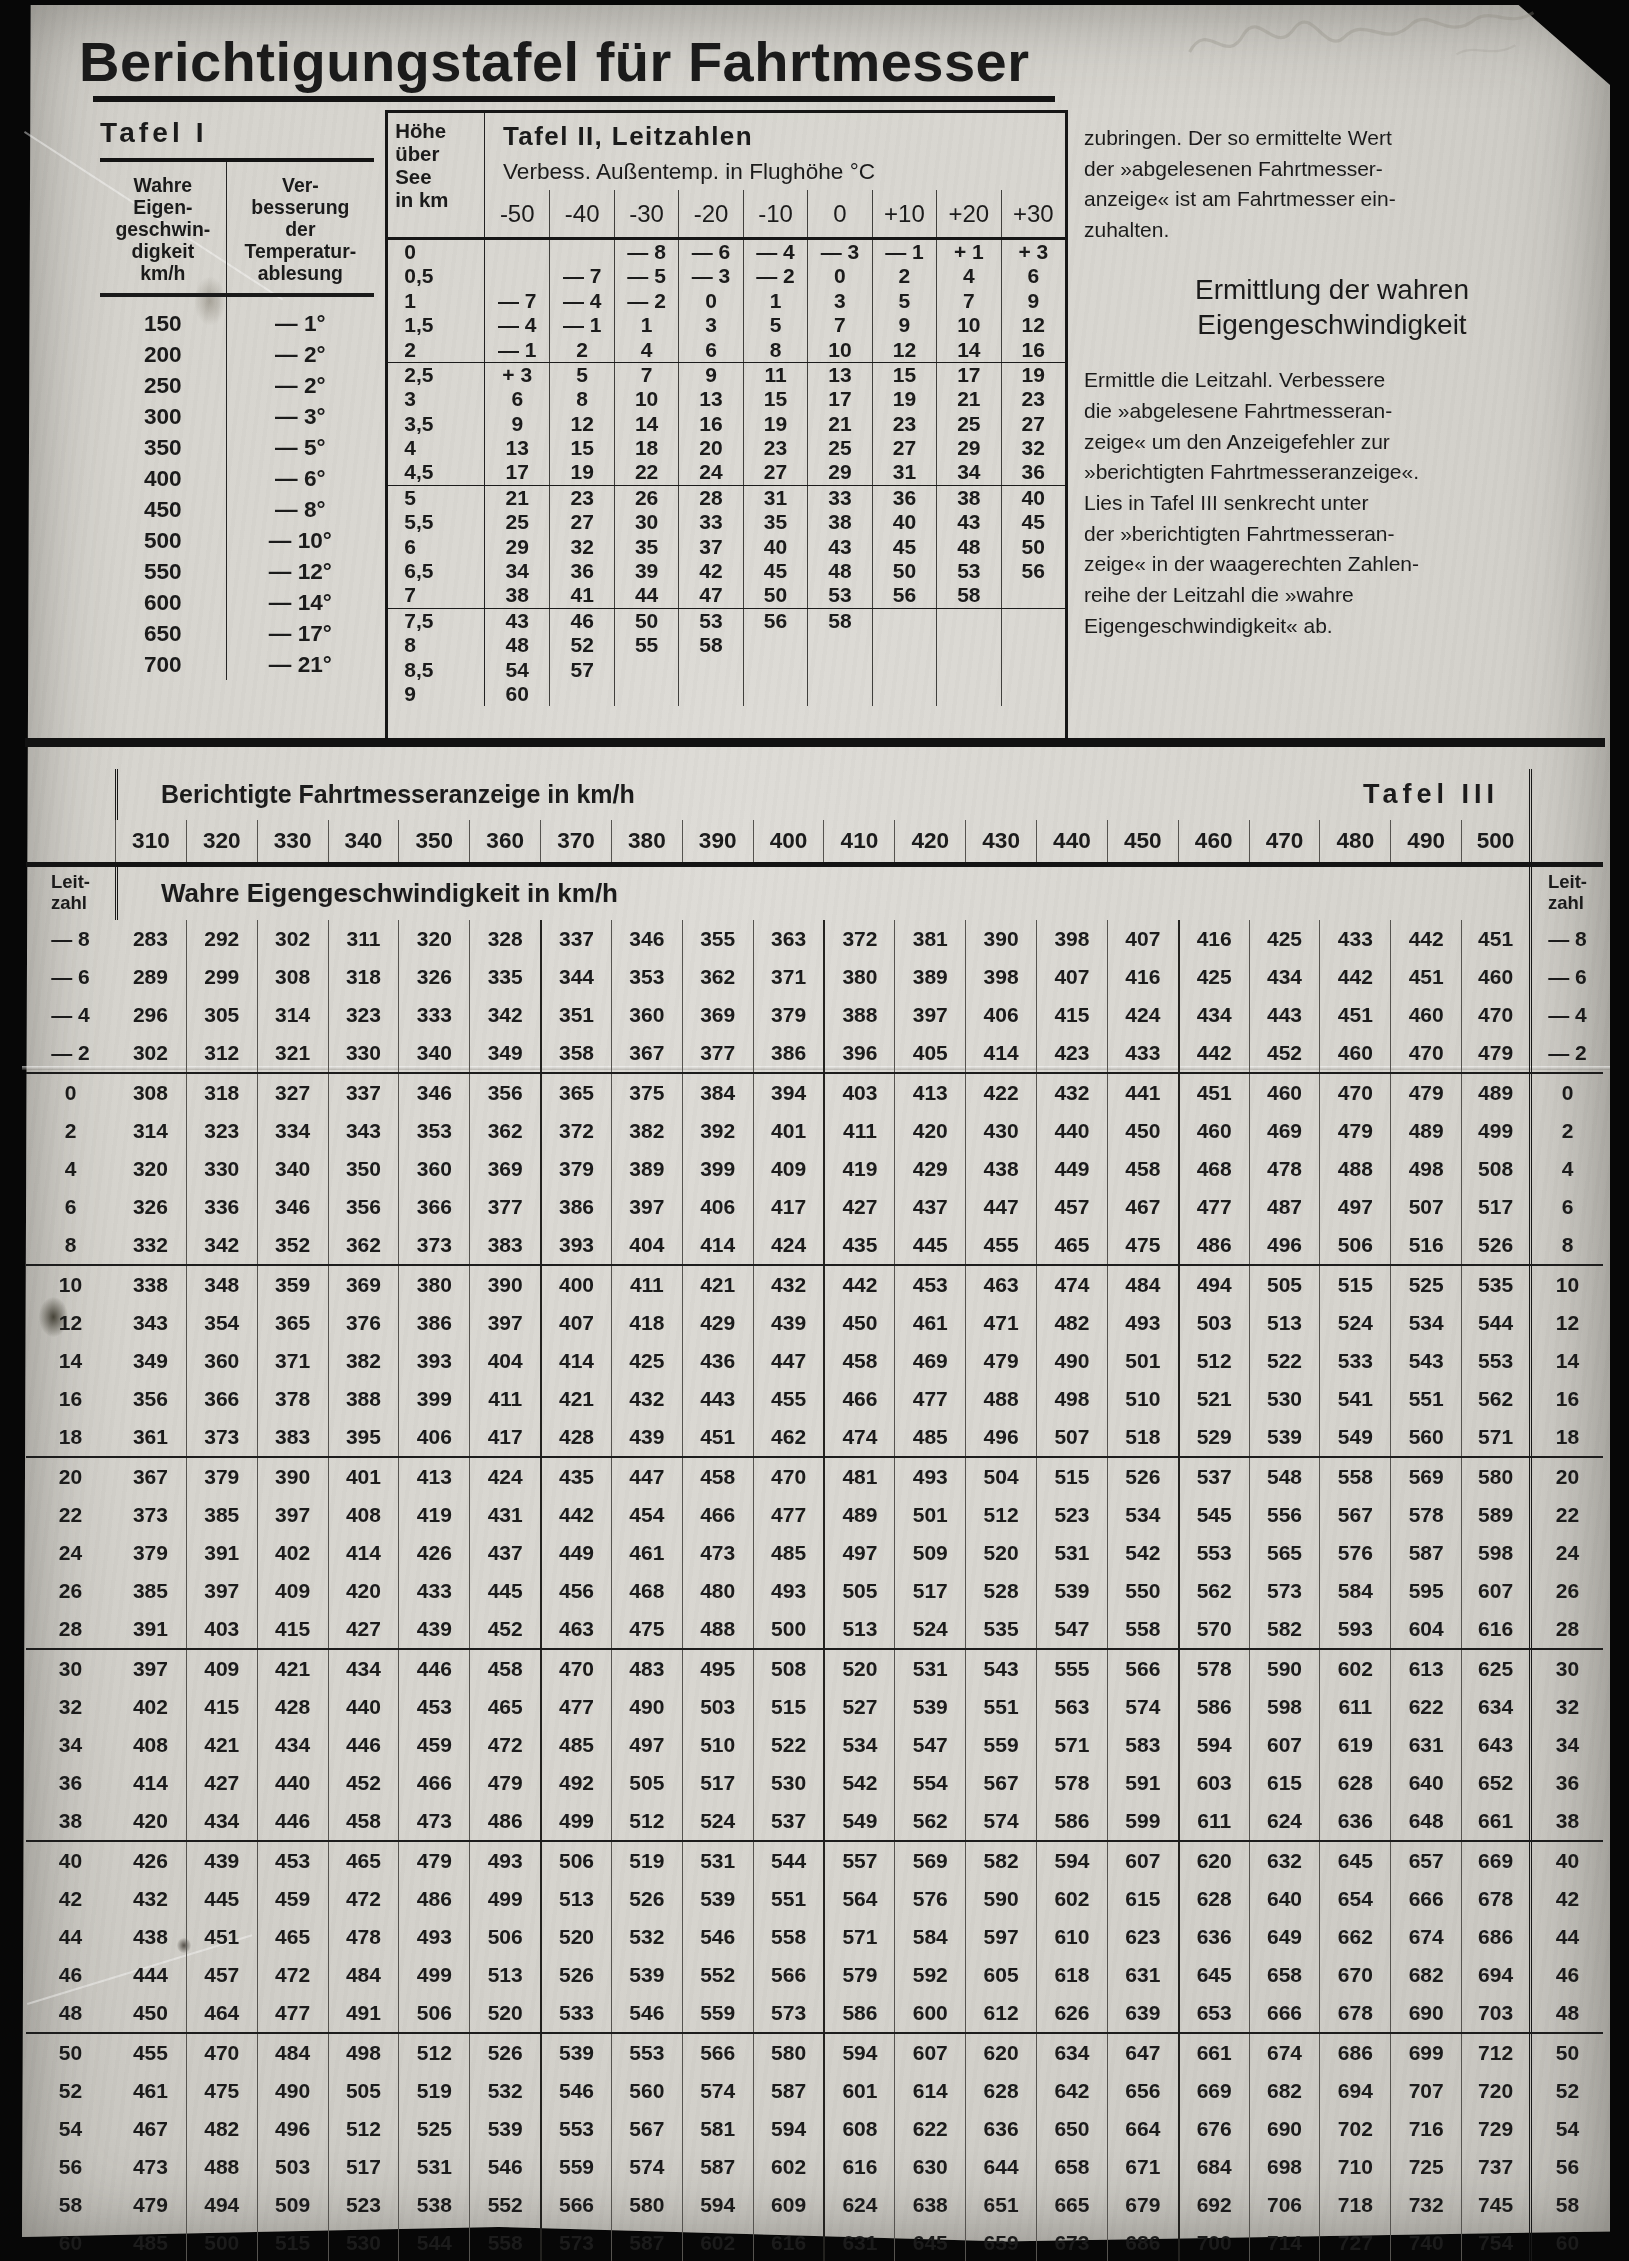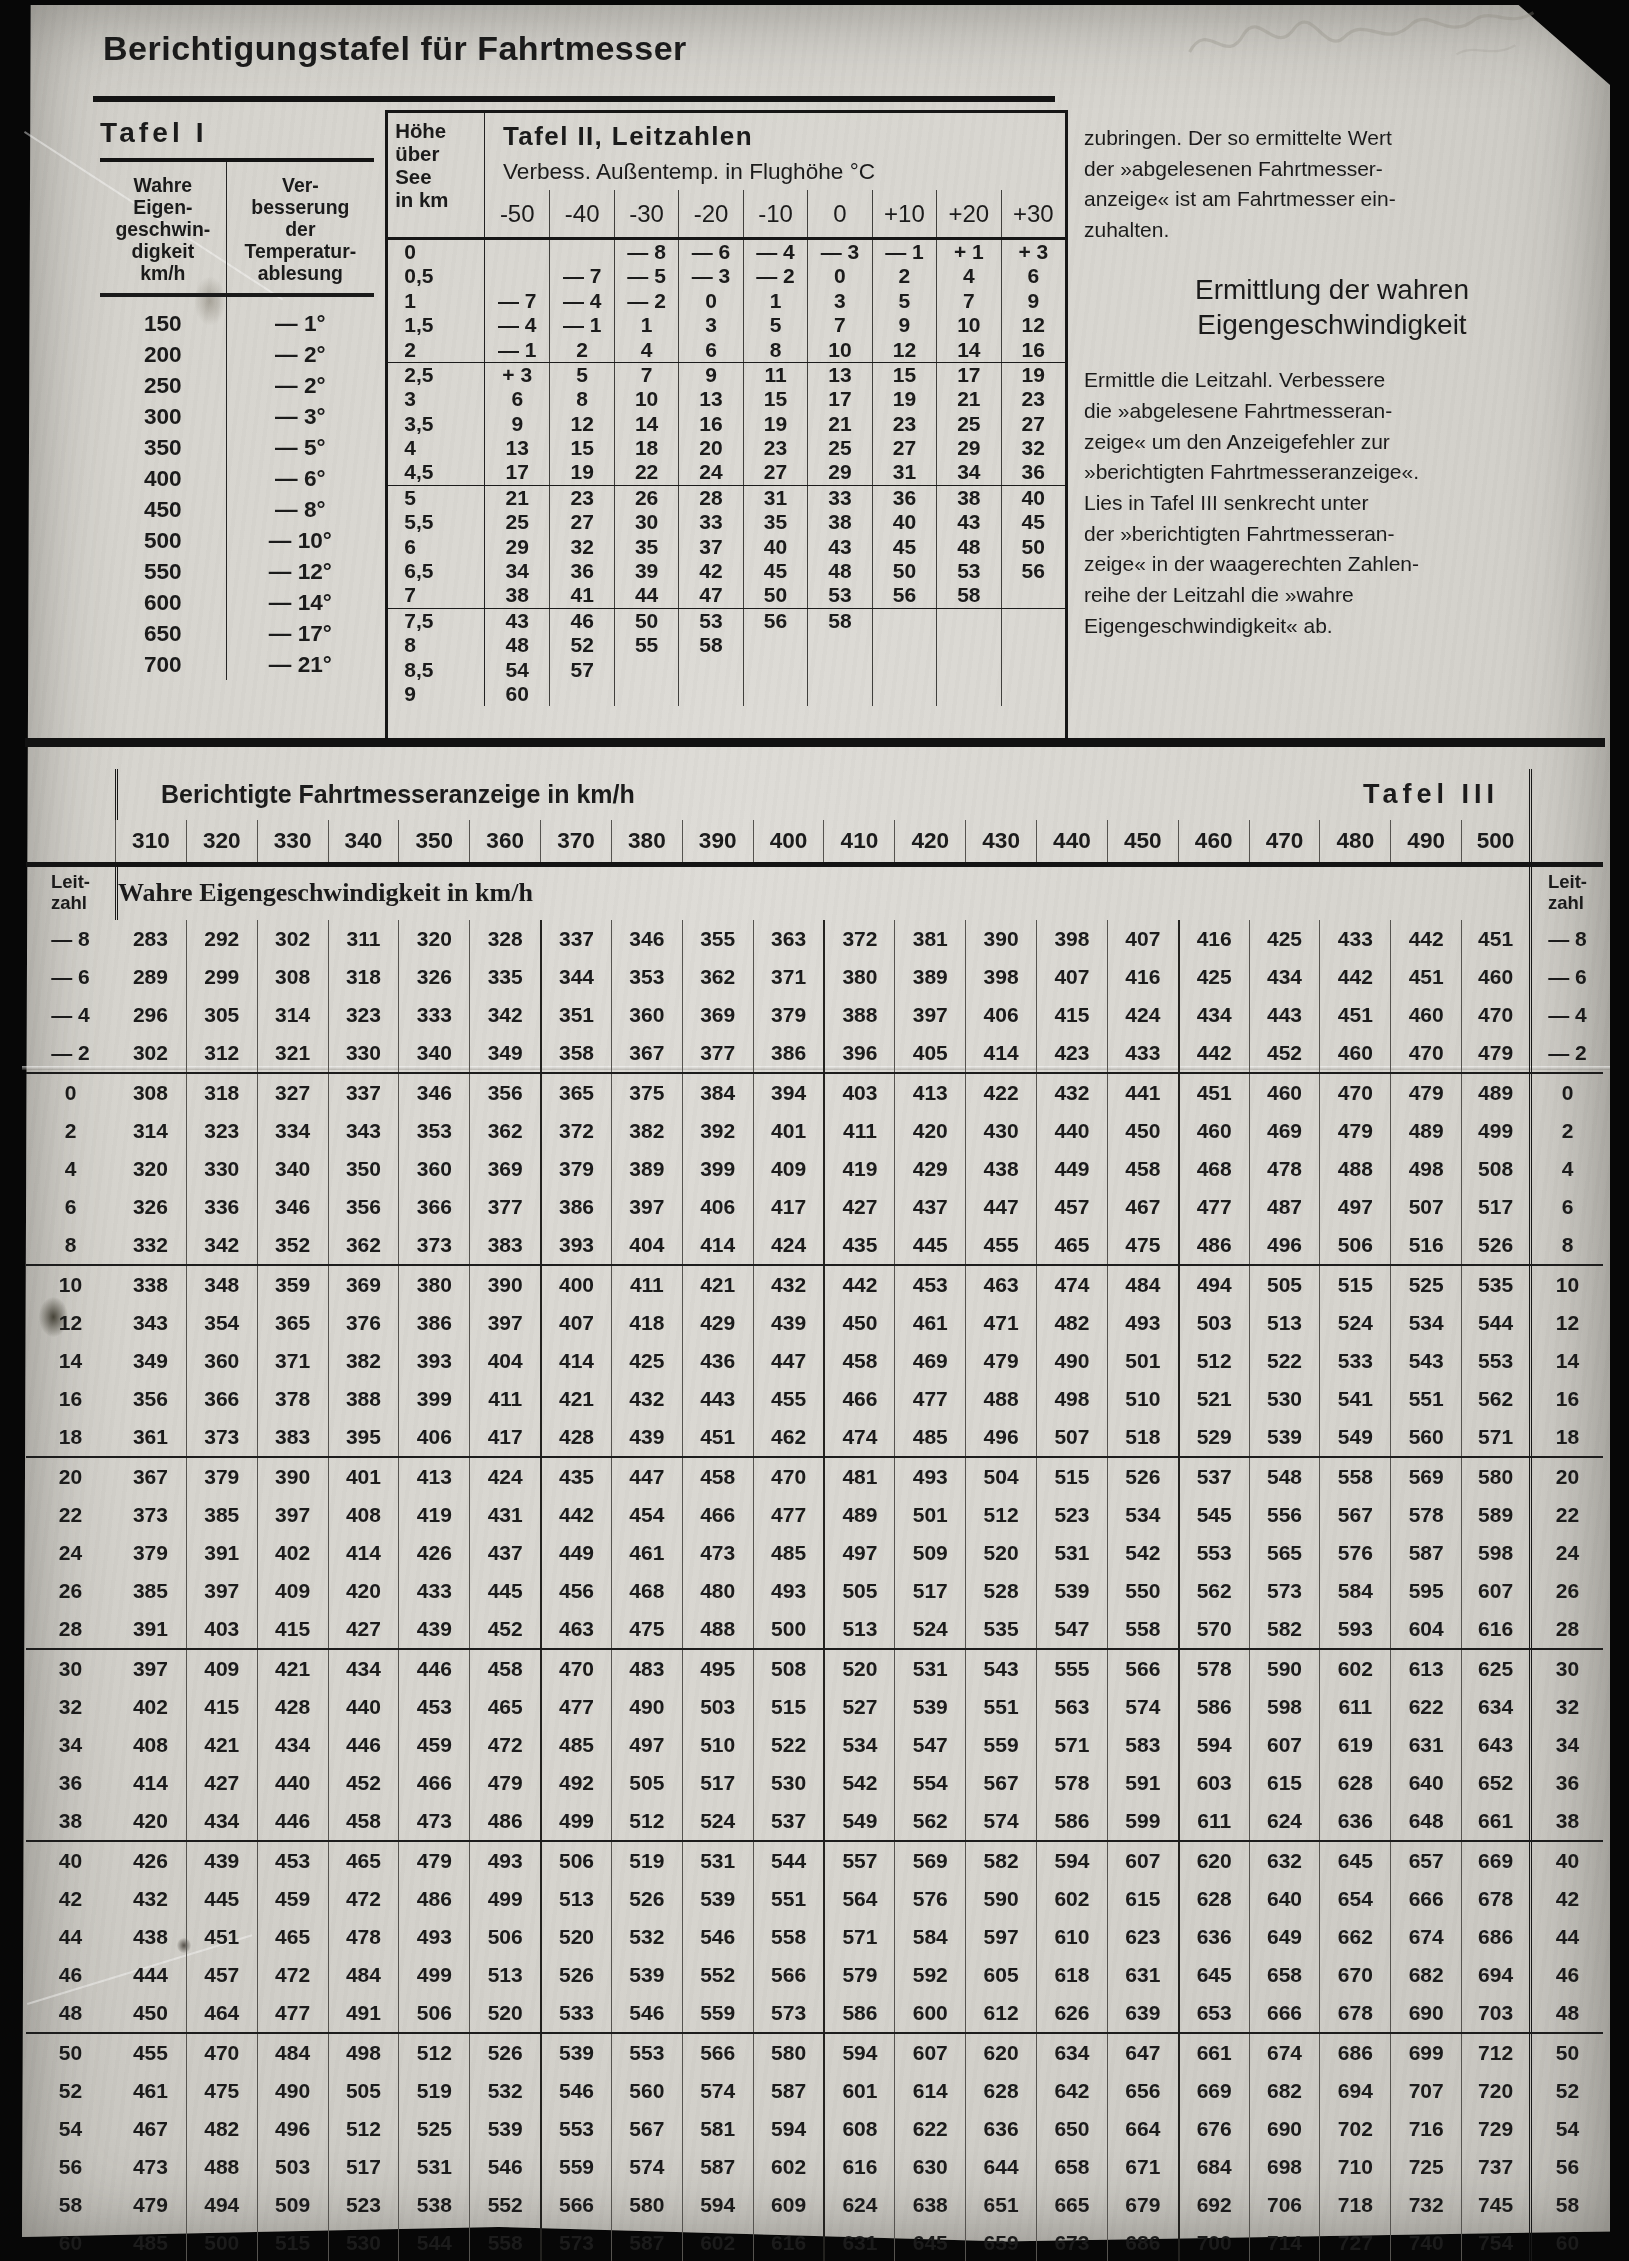--- a/index.html
+++ b/index.html
@@ -25,21 +25,21 @@
   #crease-tl{left:25px;top:131px;width:308px;height:2.3px;background:rgba(255,255,255,.42);
     transform:rotate(33deg);transform-origin:0 0;}
   #crease-bl{left:27px;top:2003px;width:235px;height:2.3px;background:rgba(255,255,255,.4);
     transform:rotate(-17deg);transform-origin:0 0;}
   .spot{border-radius:50%;pointer-events:none;}
   #spot1{left:39px;top:1297px;width:29px;height:40px;background:radial-gradient(#474439, rgba(71,68,57,0) 72%);}
   #spot2{left:177px;top:1938px;width:13.6px;height:15.4px;background:radial-gradient(#55514a, rgba(85,81,74,0) 75%);}
   #spot3{left:194px;top:276px;width:32px;height:50px;background:radial-gradient(rgba(120,114,100,.5), rgba(120,114,100,0) 70%);}
 
   
-  #page-title{left:103px;top:29px;font-size:34px;font-weight:bold;letter-spacing:0.5px;white-space:nowrap;}
+  #page-title{left:79px;top:29px;font-size:56px;font-weight:bold;letter-spacing:0.5px;white-space:nowrap;}
   #title-rule{left:93px;top:96px;width:962px;height:5.9px;background:#141414;}
   #handwriting{left:1176px;top:0px;opacity:.6;}
 
   
   #tafel1{left:100px;top:117px;width:280px;}
   #t1-label{font-size:28px;font-weight:bold;letter-spacing:4.1px;}
   #t1-rule{margin-top:9px;height:4.1px;background:#141414;width:274px;}
   #t1-table{display:grid;grid-template-columns:1fr 1.18fr;width:274px;}
   .t1-h{font-size:19.4px;font-weight:bold;text-align:center;line-height:1.14;
         padding:11.8px 1.8px 9px;white-space:pre-line;}
@@ -85,22 +85,22 @@
   .dr{border-right:3.6px double #181818;}
   #t3-head1-main{display:flex;justify-content:space-between;align-items:center;
         padding:0 30px 0 43px;height:51px;}
   #t3-corr-h{font-size:25px;font-weight:bold;}
   #t3-label{font-size:27px;font-weight:bold;letter-spacing:5px;}
   .t3-ch{font-size:22.6px;font-weight:bold;text-align:center;line-height:42px;height:42px;
         border-left:0.9px solid #55534f;}
   #t3-thick{height:4.5px;background:#141414;}
   .t3-lzl{font-size:18.5px;font-weight:bold;text-align:left;white-space:pre-line;
         display:flex;align-items:center;justify-content:center;line-height:1.12;}
-  #t3-head3-main{display:flex;align-items:center;height:53px;
-        font-size:26px;font-weight:bold;font-family:Liberation Serif, serif;}
+  #t3-head3-main{display:flex;align-items:center;padding-left:43px;height:53px;
+        font-size:26px;font-weight:bold;}
   .t3-c{font-size:21px;font-weight:bold;text-align:center;line-height:38px;height:38px;
         border-left:0.9px solid #55534f;}
   .t3-c.c0{border-left:none;}
   .t3-c.gsep{border-left:2.3px solid #23221f;}
   .t3-lab{font-size:21px;font-weight:bold;text-align:center;line-height:38px;height:38px;}
   .t3-row.gend{border-bottom:2.3px solid #1c1c1c;}
   #t3-bottom{height:5px;background:#141414;}
 </style>
 </head>
 <body>

